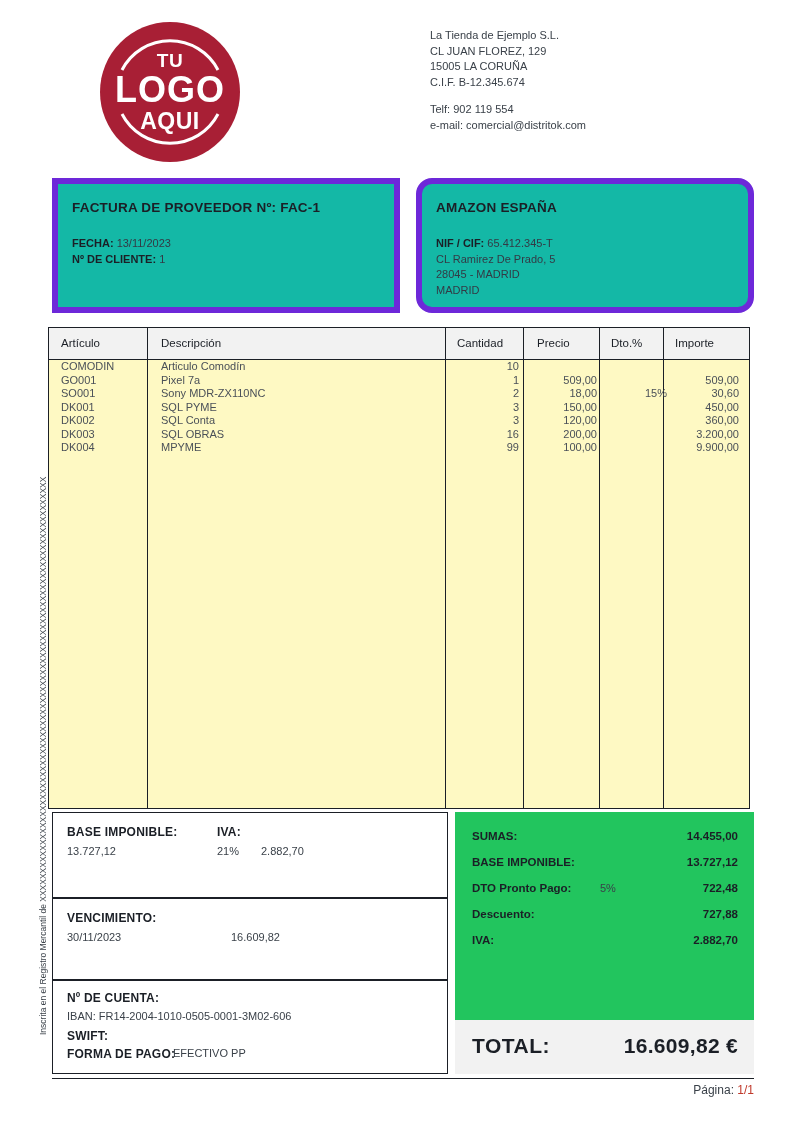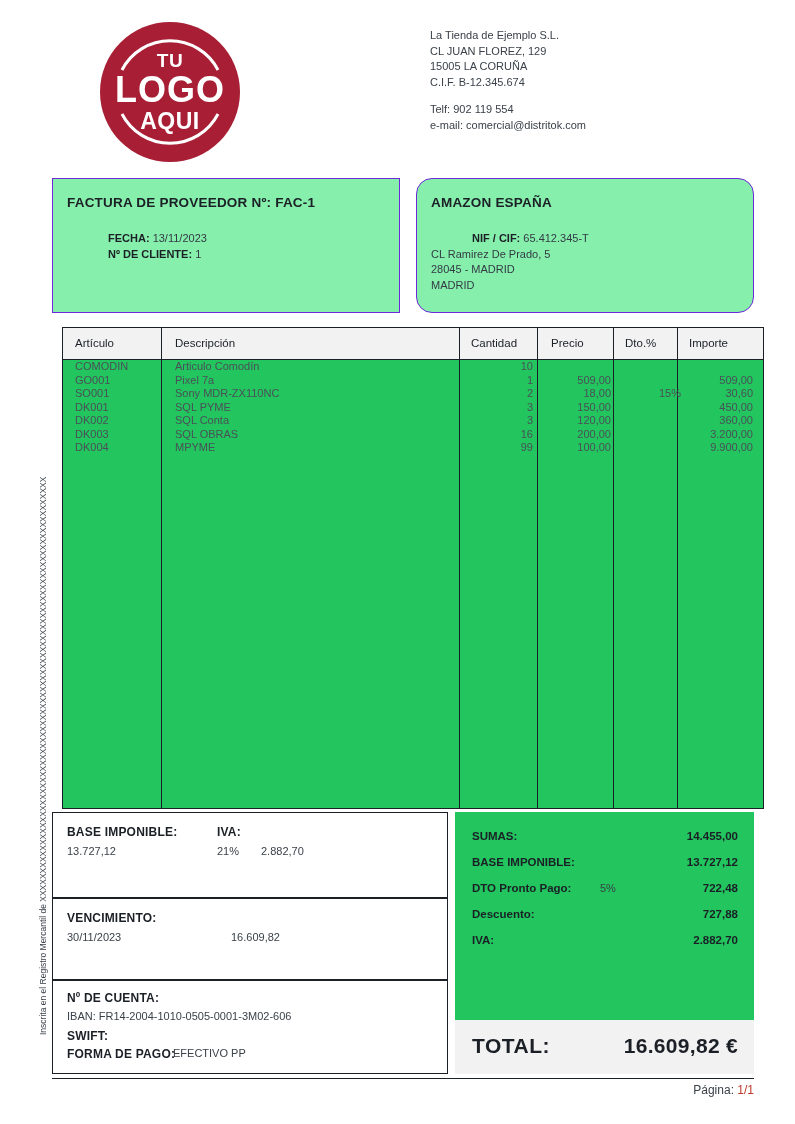--- a/index.html
+++ b/index.html
@@ -58,50 +58,50 @@
     left: 430px; top: 28px;
     font-size: 11px;
     line-height: 15.5px;
     color: #3a4149;
   }
   .company-info .gap { height: 12px; }
 
   
   .box {
     position: absolute;
-    border: 1px solid #6d28d9;
-    background: #86efac;
+    border: 6px solid #6d28d9;
+    background: #14b8a6;
     box-sizing: border-box;
   }
   #invoice-box { left: 52px; top: 178px; width: 348px; height: 135px; }
   #client-box  { left: 416px; top: 178px; width: 338px; height: 135px; border-radius: 16px; }
   .box-title {
     position: absolute;
     left: 14px; top: 16px;
     font-size: 13.5px;
     font-weight: bold;
     color: #1b1f26;
     letter-spacing: 0.2px;
   }
   .box-lines {
     position: absolute;
     left: 14px; top: 52px;
     font-size: 11px;
     line-height: 15.5px;
   }
-  .box-lines b { color: #1b1f26; margin-left: 41px; }
+  .box-lines b { color: #1b1f26; }
 
   
   .items {
     position: absolute;
-    left: 62px; top: 327px;
+    left: 48px; top: 327px;
     width: 702px; height: 482px;
     box-sizing: border-box;
     border: 1px solid #1b1f26;
-    background: #22c55e;
+    background: #fef9c3;
   }
   .items-head {
     position: absolute;
     left: 0; top: 0;
     width: 100%;
     height: 32px;
     background: #f2f2f2;
     border-bottom: 1px solid #1b1f26;
     box-sizing: border-box;
   }

